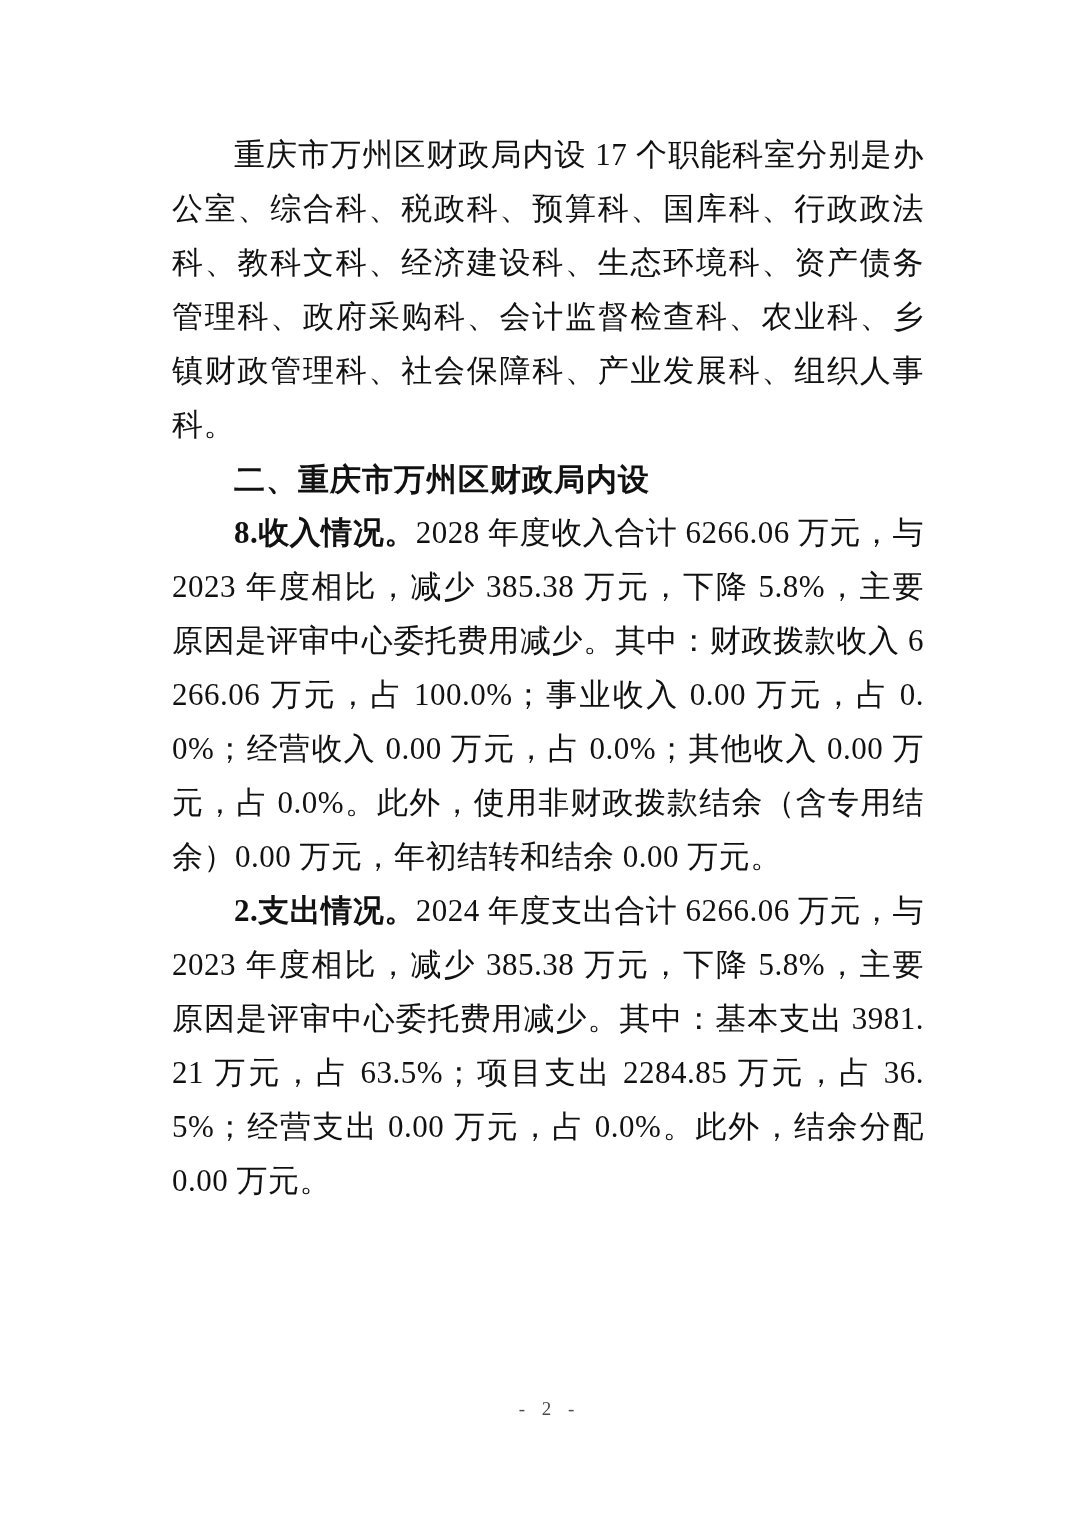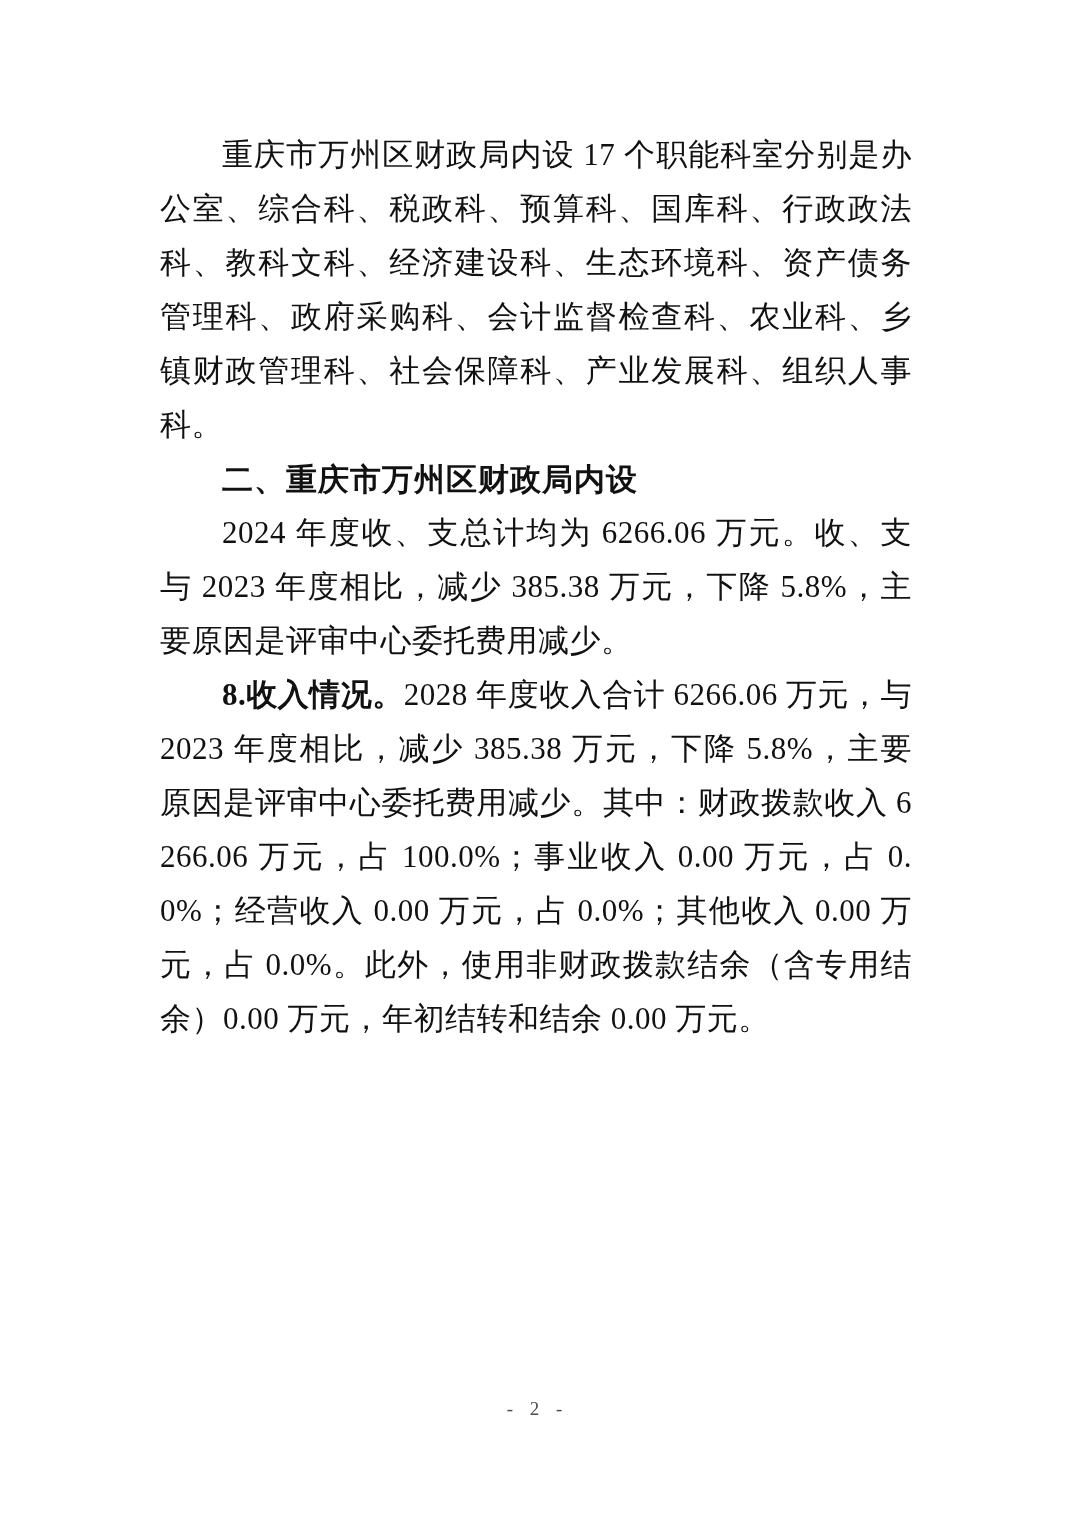--- a/index.html
+++ b/index.html
@@ -8,20 +8,21 @@
     background: #ffffff;
   }
   .page {
     position: relative;
     width: 959px;
     height: 1520px;
     background: #ffffff;
     overflow: hidden;
     font-family: "Liberation Serif", "DejaVu Serif", serif;
     color: #111111;
+    margin-left: 12px;
   }
   .content {
     position: absolute;
     left: 160px;
     top: 128px;
     width: 752px;
   }
   .para {
     margin: 0;
     font-size: 31px;
@@ -69,21 +70,21 @@
 <body>
 
 <div class="page">
   <div class="content">
 
     <p class="para">重庆市万州区财政局内设 17 个职能科室分别是办公室、综合科、税政科、预算科、国库科、行政政法科、教科文科、经济建设科、生态环境科、资产债务管理科、政府采购科、会计监督检查科、农业科、乡镇财政管理科、社会保障科、产业发展科、组织人事科。</p>
 
     <h2 class="heading-1">二、重庆市万州区财政局内设</h2>
 
 
-    <p class="para">2024 年度收、支总计均为 6266.06 万元。收、支与 2023 年度相比，减少 385.38 万元，下降 5.8%，主要原因是评审中心委托费用减少。</p>
 
     <p class="para"><span class="lead">8.收入情况。</span><span>2028 年度收入合计 6266.06 万元，与 2023 年度相比，减少 385.38 万元，下降 5.8%，主要原因是评审中心委托费用减少。其中：财政拨款收入 6266.06 万元，占 100.0%；事业收入 0.00 万元，占 0.0%；经营收入 0.00 万元，占 0.0%；其他收入 0.00 万元，占 0.0%。此外，使用非财政拨款结余（含专用结余）0.00 万元，年初结转和结余 0.00 万元。</span></p>
 
+    <p class="para"><span class="lead">2.支出情况。</span><span>2024 年度支出合计 6266.06 万元，与 2023 年度相比，减少 385.38 万元，下降 5.8%，主要原因是评审中心委托费用减少。其中：基本支出 3981.21 万元，占 63.5%；项目支出 2284.85 万元，占 36.5%；经营支出 0.00 万元，占 0.0%。此外，结余分配 0.00 万元。</span></p>
 
   </div>
 
   <div class="page-footer">- 2 -</div>
 </div>
 
 </body></html>

